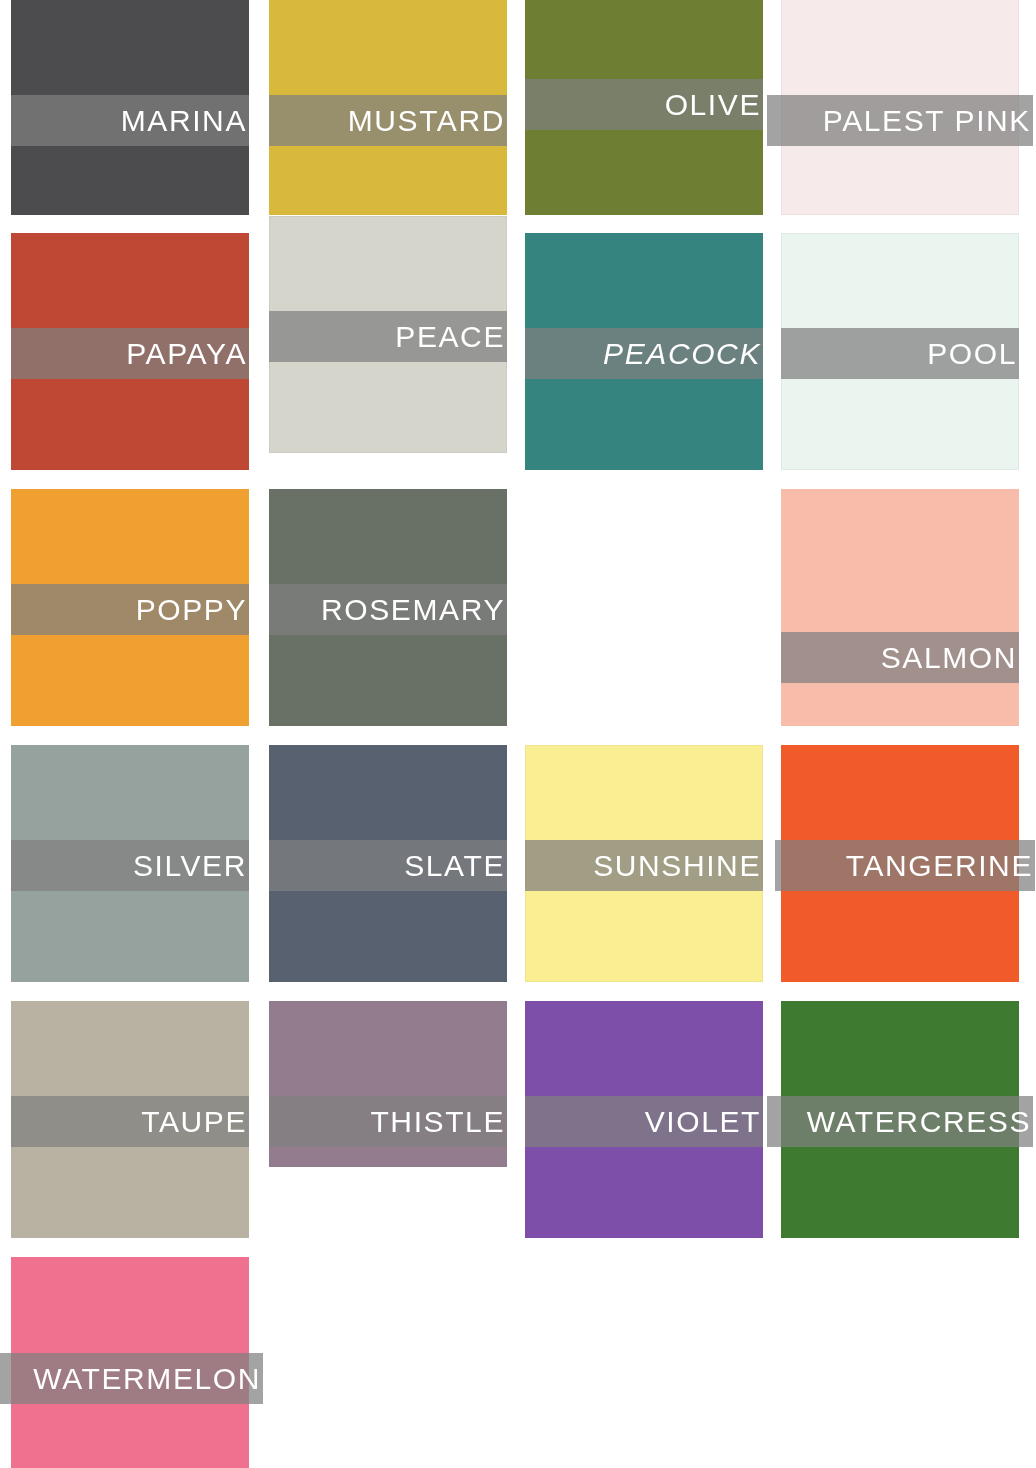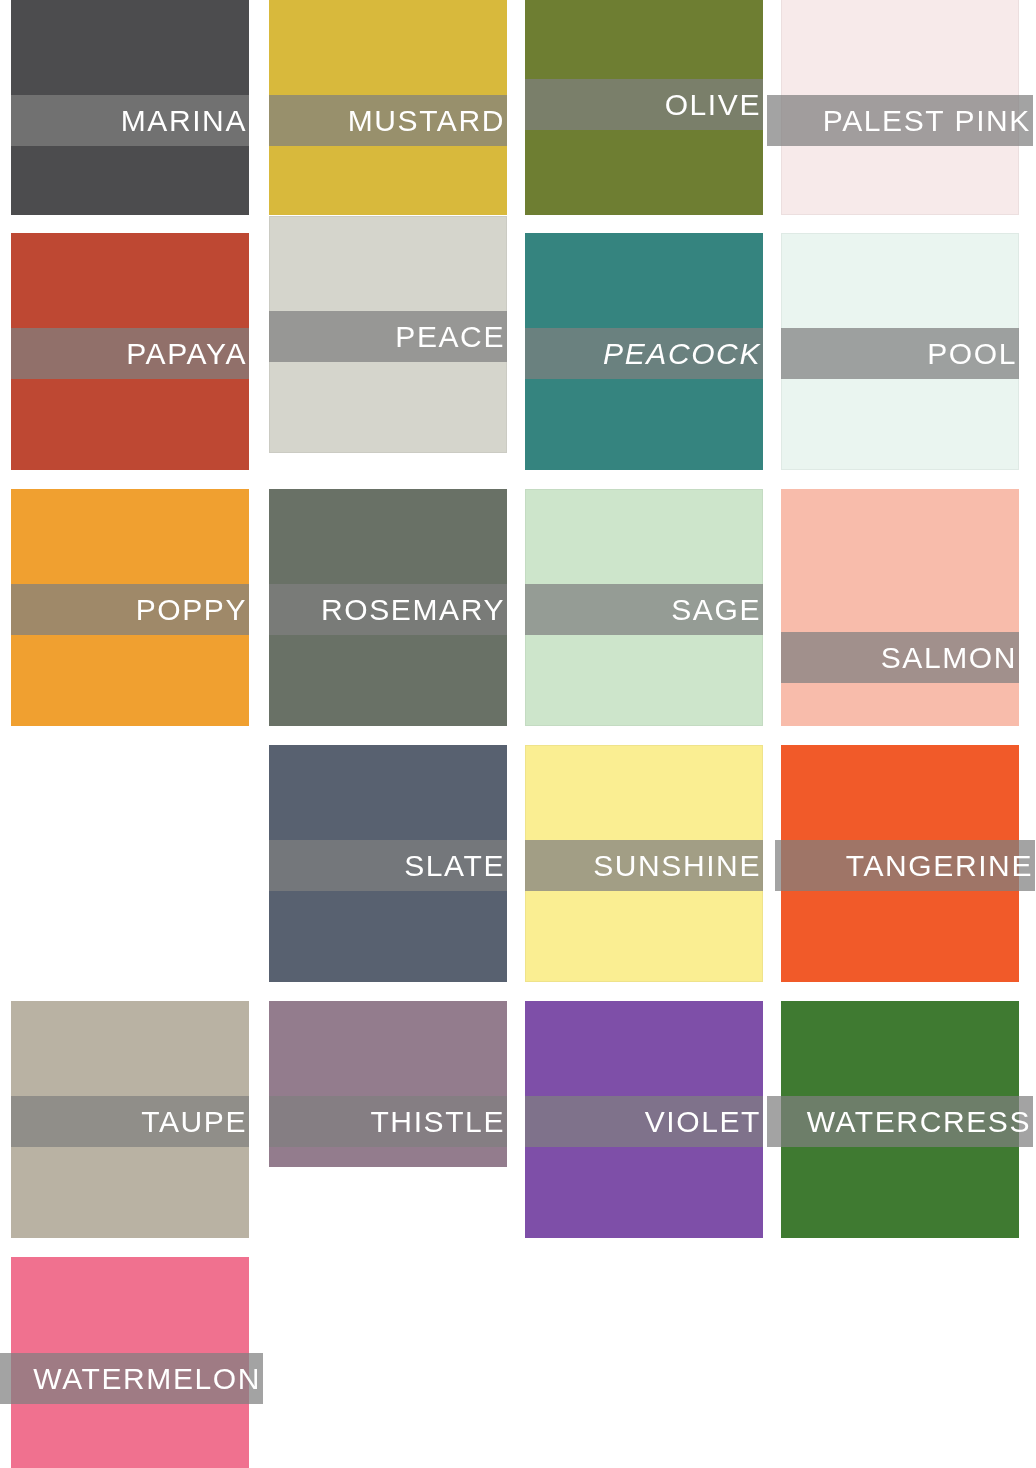--- a/index.html
+++ b/index.html
@@ -134,32 +134,32 @@
       <div class="swatch-band" style="top: 95px;">
         <span class="swatch-label">POOL</span>
       </div>
     </div>
     <div class="swatch" style="left: 269px; top: 489px; height: 237px;">
       <div class="swatch-color" style="background: rgb(105, 113, 102);"></div>
       <div class="swatch-band" style="top: 95px;">
         <span class="swatch-label">ROSEMARY</span>
       </div>
     </div>
-    <div class="swatch light" style="left: 525px; top: 489px; height: 237px;">
-      <div class="swatch-color" style="background: rgb(205, 229, 203);"></div>
-      <div class="swatch-band" style="top: 95px;">
-        <span class="swatch-label">SAGE</span>
-      </div>
-    </div>
     <div class="swatch" style="left: 781px; top: 489px; height: 237px;">
       <div class="swatch-color" style="background: rgb(248, 188, 171);"></div>
       <div class="swatch-band" style="top: 95px; margin-top: 48px;">
         <span class="swatch-label">SALMON</span>
       </div>
     </div>
+    <div class="swatch" style="left: 11px; top: 745px; height: 237px;">
+      <div class="swatch-color" style="background: rgb(150, 162, 157);"></div>
+      <div class="swatch-band" style="top: 95px;">
+        <span class="swatch-label">SILVER</span>
+      </div>
+    </div>
     <div class="swatch" style="left: 269px; top: 745px; height: 237px;">
       <div class="swatch-color" style="background: rgb(88, 97, 112);"></div>
       <div class="swatch-band" style="top: 95px;">
         <span class="swatch-label">SLATE</span>
       </div>
     </div>
     <div class="swatch light" style="left: 525px; top: 745px; height: 237px;">
       <div class="swatch-color" style="background: rgb(250, 238, 146);"></div>
       <div class="swatch-band" style="top: 95px;">
         <span class="swatch-label">SUNSHINE</span>

